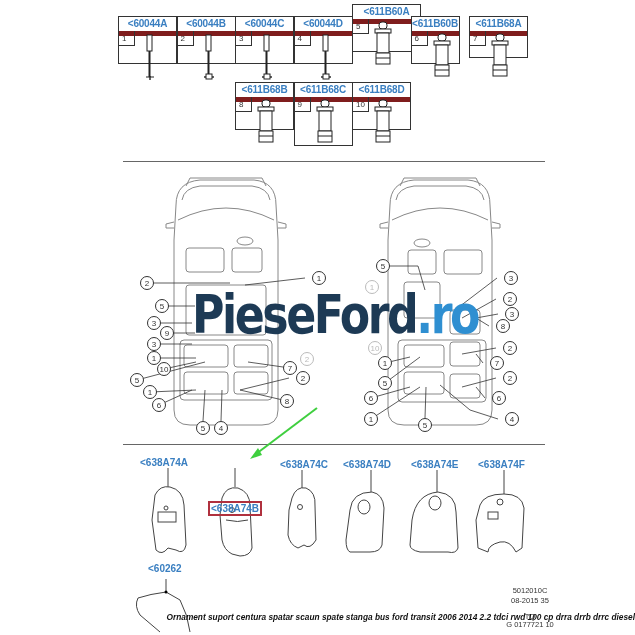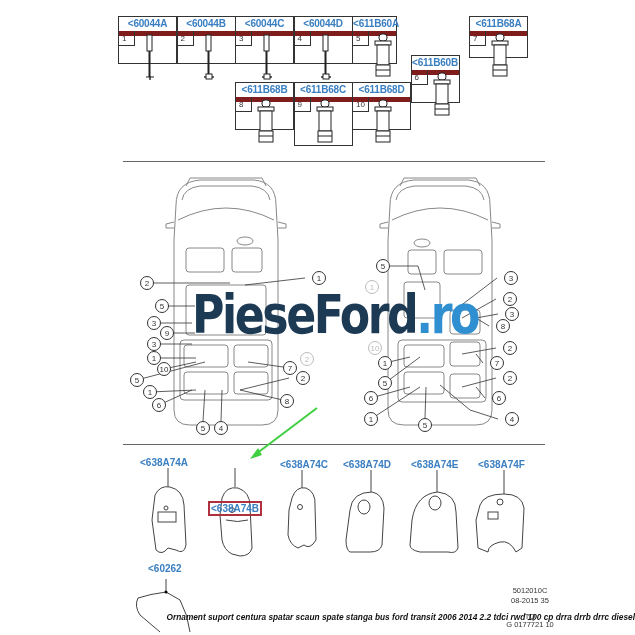--- a/index.html
+++ b/index.html
@@ -40,28 +40,28 @@
           <line x1="30.5" y1="20" x2="30.5" y2="46" stroke="#222" stroke-width="2"></line>
           <line x1="26" y1="46" x2="36" y2="46" stroke="#222" stroke-width="1.4"></line>
           <rect x="28" y="43" width="6" height="5" fill="#fff" stroke="#222"></rect>
         </svg></span></div>
     <div class="pcell" style="left: 293.5px; top: 16px; width: 59px; height: 48px;"><div class="code">&lt;60044D</div><div class="num">4</div><span><svg width="59" height="50">
           <rect x="28" y="4" width="5" height="16" fill="#fff" stroke="#222"></rect>
           <line x1="30.5" y1="20" x2="30.5" y2="46" stroke="#222" stroke-width="2"></line>
           <line x1="26" y1="46" x2="36" y2="46" stroke="#222" stroke-width="1.4"></line>
           <rect x="28" y="43" width="6" height="5" fill="#fff" stroke="#222"></rect>
         </svg></span></div>
-    <div class="pcell" style="left: 352px; top: 16px; width: 45px; height: 48px;"><div class="code">&lt;611B60A</div><div class="num">5</div><span><svg width="59" height="50">
-          <rect x="26" y="3" width="8" height="7" rx="3" fill="#fff" stroke="#222"></rect>
-          <rect x="22" y="10" width="16" height="4" fill="#fff" stroke="#222"></rect>
-          <rect x="24" y="14" width="12" height="20" fill="#fff" stroke="#222"></rect>
-          <rect x="23" y="34" width="14" height="11" fill="#fff" stroke="#222"></rect>
-          <line x1="23" y1="39" x2="37" y2="39" stroke="#222"></line>
-        </svg></span></div>
-    <div class="pcell" style="left: 410.5px; top: 16px; width: 49px; height: 48px; margin-top: 39px;"><div class="code">&lt;611B60B</div><div class="num">6</div><span><svg width="59" height="50">
+    <div class="pcell" style="left: 352px; top: 4px; width: 69px; height: 48px;"><div class="code">&lt;611B60A</div><div class="num">5</div><span><svg width="59" height="50">
+          <rect x="26" y="3" width="8" height="7" rx="3" fill="#fff" stroke="#222"></rect>
+          <rect x="22" y="10" width="16" height="4" fill="#fff" stroke="#222"></rect>
+          <rect x="24" y="14" width="12" height="20" fill="#fff" stroke="#222"></rect>
+          <rect x="23" y="34" width="14" height="11" fill="#fff" stroke="#222"></rect>
+          <line x1="23" y1="39" x2="37" y2="39" stroke="#222"></line>
+        </svg></span></div>
+    <div class="pcell" style="left: 410.5px; top: 16px; width: 49px; height: 48px;"><div class="code">&lt;611B60B</div><div class="num">6</div><span><svg width="59" height="50">
           <rect x="26" y="3" width="8" height="7" rx="3" fill="#fff" stroke="#222"></rect>
           <rect x="22" y="10" width="16" height="4" fill="#fff" stroke="#222"></rect>
           <rect x="24" y="14" width="12" height="20" fill="#fff" stroke="#222"></rect>
           <rect x="23" y="34" width="14" height="11" fill="#fff" stroke="#222"></rect>
           <line x1="23" y1="39" x2="37" y2="39" stroke="#222"></line>
         </svg></span></div>
     <div class="pcell" style="left: 469px; top: 16px; width: 59px; height: 42px;"><div class="code">&lt;611B68A</div><div class="num">7</div><span><svg width="59" height="50">
           <rect x="26" y="3" width="8" height="7" rx="3" fill="#fff" stroke="#222"></rect>
           <rect x="22" y="10" width="16" height="4" fill="#fff" stroke="#222"></rect>
           <rect x="24" y="14" width="12" height="20" fill="#fff" stroke="#222"></rect>

